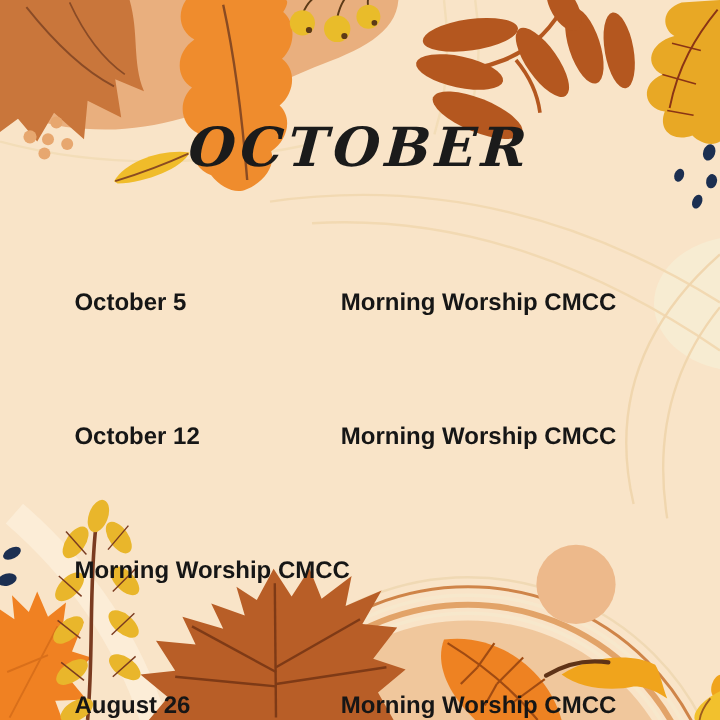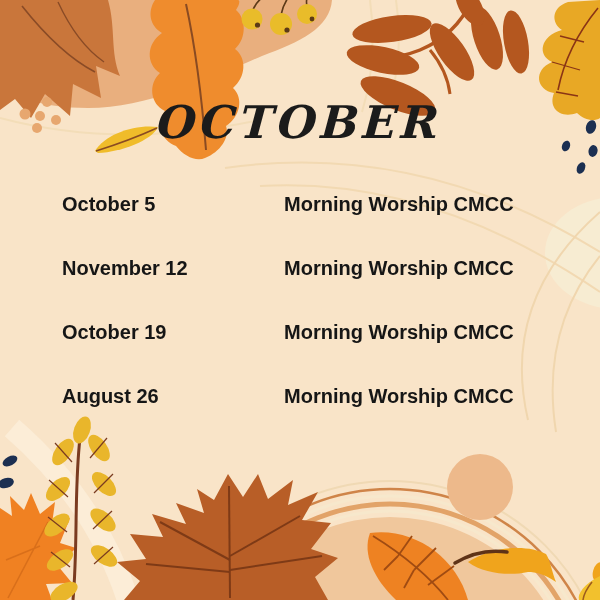--- a/index.html
+++ b/index.html
@@ -11,21 +11,21 @@
   .title{
     position:absolute;top:96px;left:0;width:600px;text-align:center;
     font-family:"DejaVu Serif",serif;font-style:italic;font-weight:bold;
     font-size:45px;letter-spacing:4px;color:#1b1b1b;margin:0;
     transform:skewX(-4deg);
   }
   .schedule{
     position:absolute;left:62px;top:192px;width:500px;
     display:flex;flex-direction:column;gap:40px;
   }
-  .row{display:grid;grid-template-columns:222px 1fr;align-items:baseline;}
+  .row{display:grid;grid-template-columns:222px 1fr;align-items:baseline;margin-top:48px;}
   .date,.event{
     font-weight:700;font-size:20px;color:#161616;line-height:24px;
     white-space:nowrap;
   }
 </style>
 </head>
 <body>
 
 <div class="poster">
 
@@ -191,25 +191,24 @@
   </svg>
 
   <h1 class="title">OCTOBER</h1>
 
   <div class="schedule">
     <div class="row">
       <span class="date">October 5</span>
       <span class="event">Morning Worship CMCC</span>
     </div>
     <div class="row">
-      <span class="date">November 12</span>
-      <span class="event">Morning Worship CMCC</span>
-    </div>
-    <div class="row">
-      <span class="date">October 19</span>
+      <span class="date">October 12</span>
+      <span class="event">Morning Worship CMCC</span>
+    </div>
+    <div class="row">
       <span class="event">Morning Worship CMCC</span>
     </div>
     <div class="row">
       <span class="date">August 26</span>
       <span class="event">Morning Worship CMCC</span>
     </div>
   </div>
 
 </div>
 

